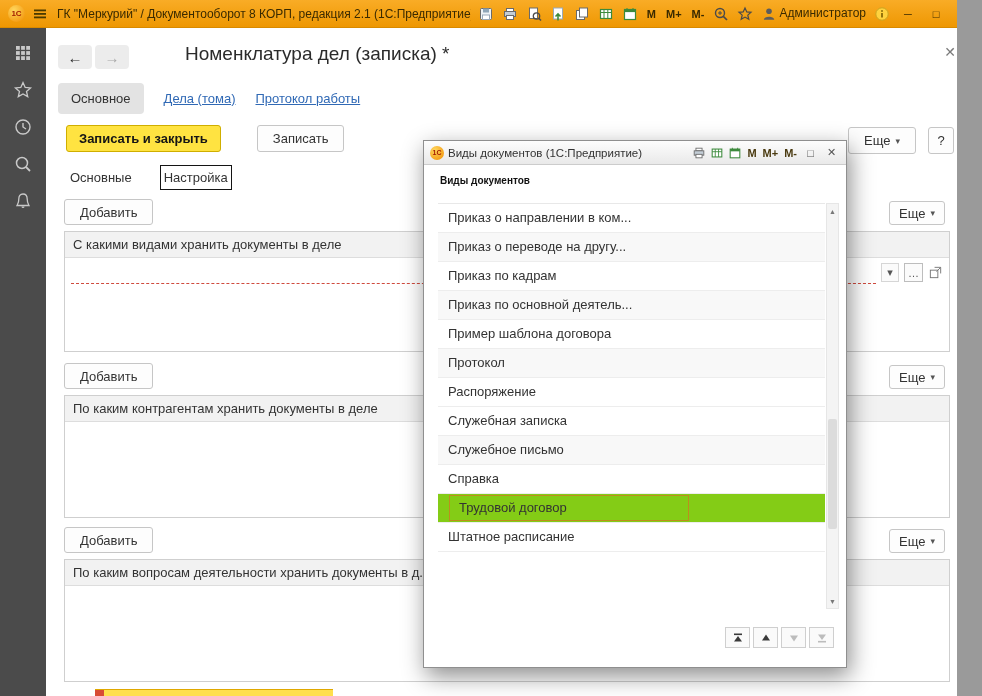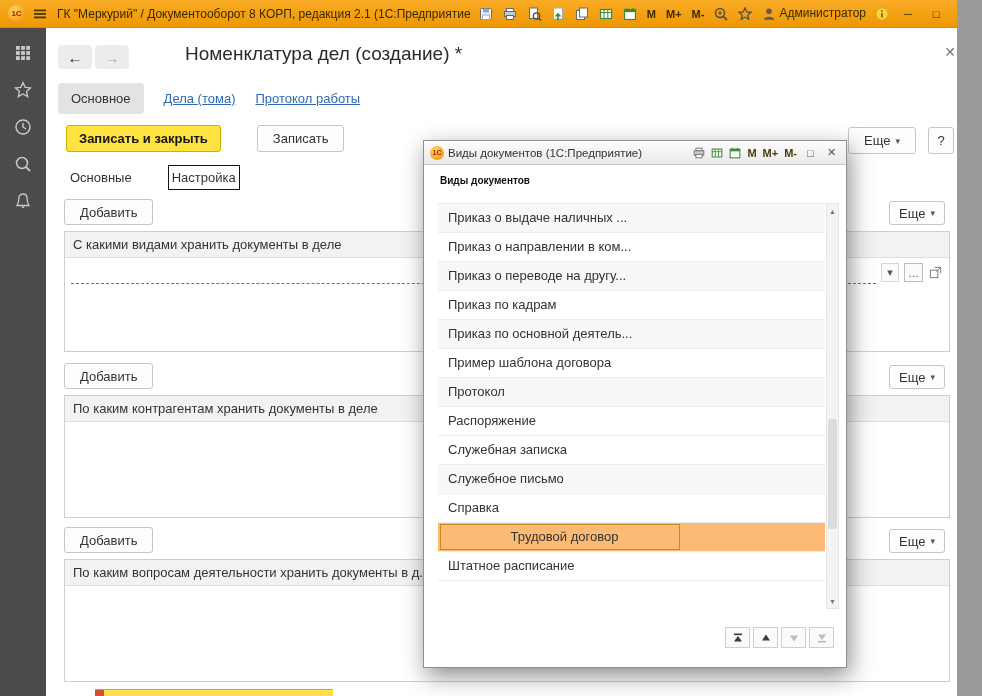--- a/index.html
+++ b/index.html
@@ -39,21 +39,21 @@
   .nav-link { color:#3069b5; text-decoration:underline; }
   .actions { position:absolute; left:20px; top:97px; display:flex; }
   .btn-primary { background:#ffe341; border:1px solid #cfae00; border-radius:3px; height:27px;
                  padding:0 12px; font-weight:bold; color:#151515; display:flex; align-items:center; }
   .btn { background:#fdfdfd; border:1px solid #c6c6c6; border-radius:3px; height:27px;
          padding:0 15px; display:flex; align-items:center; color:#333; }
   .btn.save2 { margin-left:36px; }
   .chev { font-size:9px; color:#555; margin-left:5px; }
   .more-top { position:absolute; right:66px; top:99px; }
   .help-btn { position:absolute; right:28px; top:99px; width:26px; height:27px; justify-content:center; padding:0; }
-  .tabs { position:absolute; left:20px; top:137px; display:flex; gap:32px; align-items:center; }
+  .tabs { position:absolute; left:20px; top:137px; display:flex; gap:24px; align-items:center; }
   .tab { color:#333; padding:5px 4px; }
   .tab.focused { border:1px solid #141414; padding:4px 3px; }
 
   .add-btn { position:absolute; left:18px; background:#fdfdfd; border:1px solid #c6c6c6; border-radius:3px;
              height:26px; padding:0 15px; display:flex; align-items:center; color:#333; }
   .sec-more { position:absolute; right:37px; background:#fdfdfd; border:1px solid #c6c6c6; border-radius:3px;
               height:24px; padding:0 9px; display:flex; align-items:center; color:#333; }
   .tbl { position:absolute; left:18px; width:886px; border:1px solid #cfcfcf; background:#fff; }
   .tbl-header { height:26px; line-height:25px; background:#f2f2f2; border-bottom:1px solid #dddddd;
                 padding-left:8px; color:#333; white-space:nowrap; overflow:hidden; }
@@ -76,21 +76,21 @@
   .modal-titlebar .logo { width:14px; height:14px; font-size:7px; }
   .modal-title { flex:1 1 auto; font-size:11.5px; color:#333; white-space:nowrap; overflow:hidden; }
   .modal-titlebar .tbi { width:14px; height:14px; }
   .modal-titlebar .mbtn { color:#4a3a10; }
   .modal-titlebar .wc { color:#555; width:17px; }
   .modal-heading { position:absolute; left:16px; top:34px; font-size:10px; font-weight:bold; color:#111; }
   .list { position:absolute; left:14px; top:62px; width:387px; height:406px; border-top:1px solid #e8e8e8; }
   .row { height:29px; line-height:28px; padding-left:10px; border-bottom:1px solid #ededed;
          color:#333; white-space:nowrap; overflow:hidden; }
   .row.alt { background:#f8f8f8; }
-  .row.selected { background:#fdba74; padding:1px 0 0 2px; line-height:normal;text-align:center; }
+  .row.selected { background:#84cc16; padding:1px 0 0 11px; line-height:normal; }
   .sel-box { display:block; width:240px; height:26px; line-height:24px; border:1px solid #bd8e1e; padding-left:9px; }
   .list-scroll { position:absolute; left:402px; top:62px; width:13px; height:406px; background:#f4f4f4; border:1px solid #e6e6e6; }
   .list-scroll .vs-thumb { top:215px; height:110px; width:9px; }
   .move-btns { position:absolute; right:12px; top:486px; display:flex; gap:3px; }
   .mv { width:25px; height:21px; border:1px solid #cfcfcf; background:#fafafa; display:flex; align-items:center; justify-content:center; }
 
   
   .bottom-strip { position:absolute; left:95px; top:689px; width:238px; height:7px; background:#ffdf4d;
                   border-top:1px solid #e0a800; display:flex; z-index:5; }
   .bottom-strip .red { width:9px; background:#d84b35; }
@@ -205,21 +205,21 @@
     </svg>
   </div>
 
   <div class="main">
     <span class="form-close">✕</span>
 
     <div class="nav-btns">
       <span class="nav-btn">←</span>
       <span class="nav-btn fwd">→</span>
     </div>
-    <div class="page-title">Номенклатура дел (создание) *</div>
+    <div class="page-title">Номенклатура дел (записка) *</div>
 
     <div class="navrow">
       <span class="nav-pill">Основное</span>
       <span class="nav-link">Дела (тома)</span>
       <span class="nav-link">Протокол работы</span>
     </div>
 
     <div class="actions">
       <span class="btn-primary">Записать и закрыть</span>
       <span class="btn save2">Записать</span>
@@ -302,21 +302,20 @@
       </svg>
       <span class="mbtn">М</span>
       <span class="mbtn">М+</span>
       <span class="mbtn">М-</span>
       <span class="wc">□</span>
       <span class="wc">✕</span>
     </div>
     <div class="modal-heading">Виды документов</div>
 
     <div class="list">
-      <div class="row alt"><span>Приказ о выдаче наличных ...</span></div>
       <div class="row"><span>Приказ о направлении в ком...</span></div>
       <div class="row alt"><span>Приказ о переводе на другу...</span></div>
       <div class="row"><span>Приказ по кадрам</span></div>
       <div class="row alt"><span>Приказ по основной деятель...</span></div>
       <div class="row"><span>Пример шаблона договора</span></div>
       <div class="row alt"><span>Протокол</span></div>
       <div class="row"><span>Распоряжение</span></div>
       <div class="row"><span>Служебная записка</span></div>
       <div class="row alt"><span>Служебное письмо</span></div>
       <div class="row"><span>Справка</span></div>

